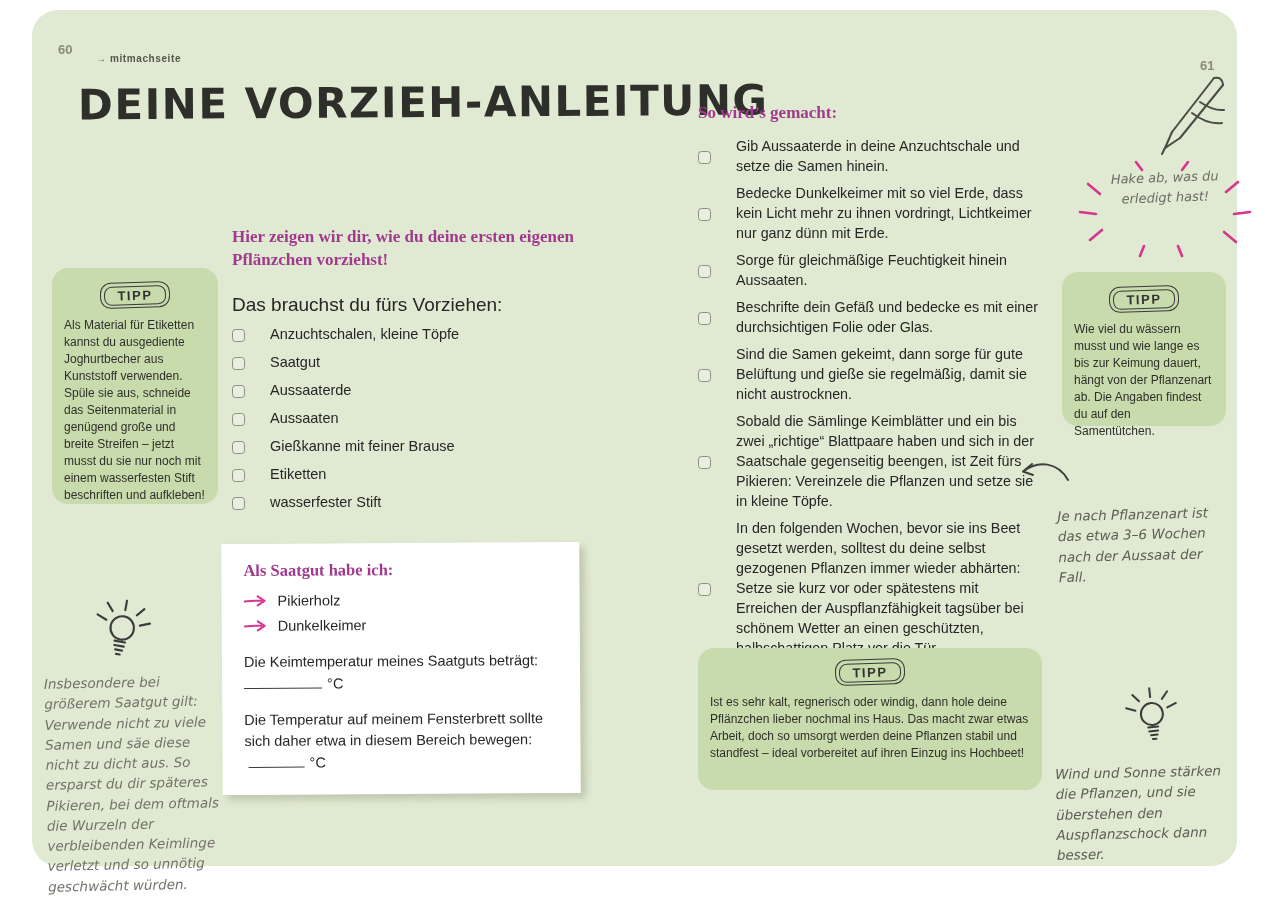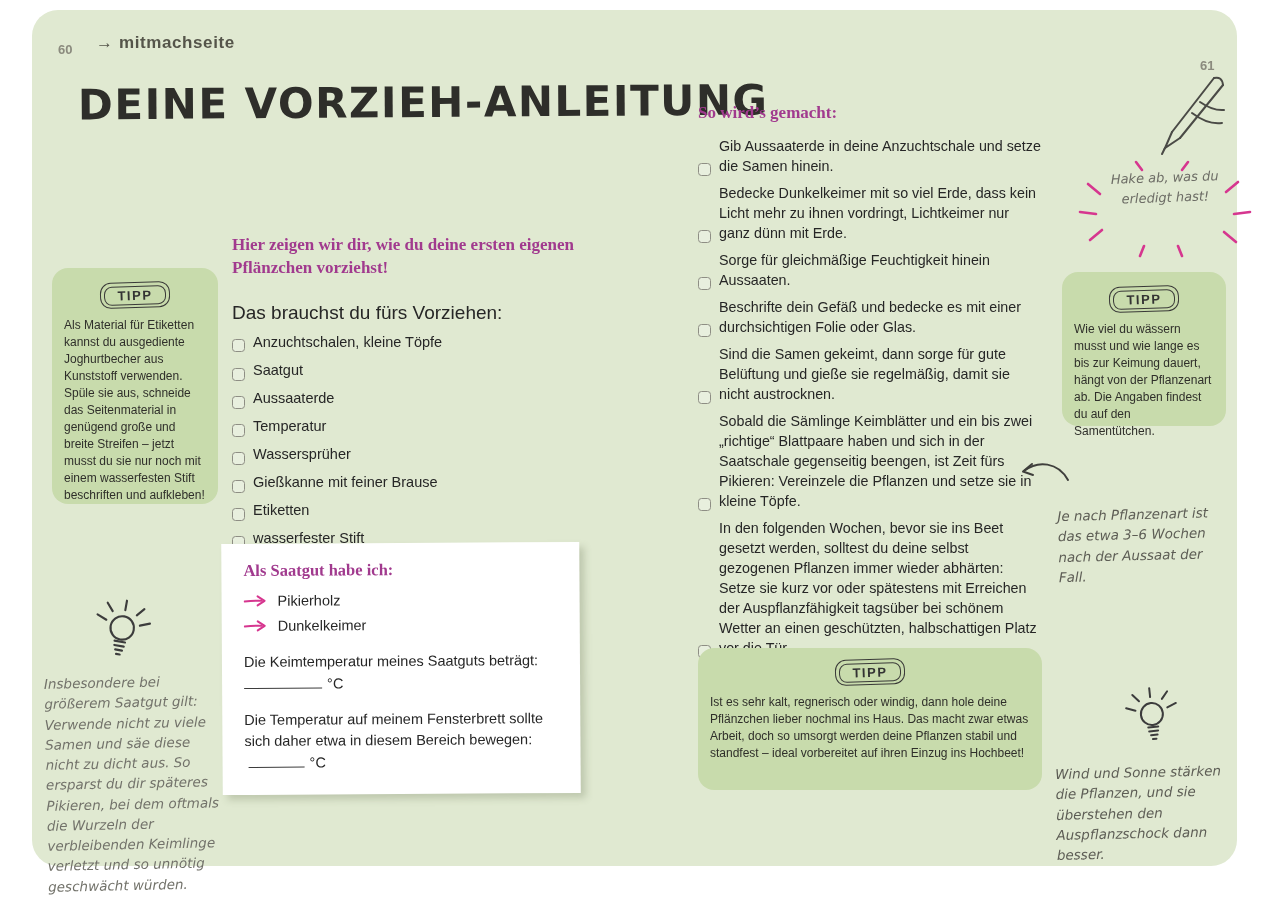--- a/index.html
+++ b/index.html
@@ -20,21 +20,21 @@
   }
   .spread{
     position:absolute;left:32px;top:10px;width:1205px;height:856px;
     background:var(--page_bg);border-radius:26px;
   }
   
   .folio{position:absolute;font-size:13px;font-weight:bold;color:var(--folio);}
   .folio-left{left:26px;top:32px;text-align:right;}
   .folio-right{left:1168px;top:48px;}
   .section-label{
-    position:absolute;left:64px;top:23px;font-size:17px;font-weight:bold;
+    position:absolute;left:64px;top:43px;font-size:10px;font-weight:bold;
     letter-spacing:.6px;color:#55554a;
   }
   
   .title{
     position:absolute;left:46px;top:68px;margin:0;
     font-size:42px;font-weight:700;letter-spacing:1.5px;color:#2e2e2a;
     transform:rotate(-.4deg);font-family:"DejaVu Sans", sans-serif;
   }
   .tip-box{
     position:absolute;background:var(--tip_bg);border-radius:16px;
@@ -47,25 +47,25 @@
   }
   .tipp-inner{
     display:inline-block;border:1.3px solid #3a3a38;border-radius:8px;
     padding:1px 13px;font-weight:bold;font-size:13px;letter-spacing:1.5px;color:#333;
   }
   .tip-text{margin:0;font-size:12px;line-height:1.42;color:#2f2f2a;text-align:left;}
   .magenta-heading{
     font-family:"Liberation Serif", serif;font-weight:bold;
     color:var(--accent_magenta);margin:0;
   }
-  .intro-col{position:absolute;left:200px;top:224px;width:352px;}
+  .intro-col{position:absolute;left:200px;top:216px;width:352px;}
   .intro-col .magenta-heading{font-size:17px;line-height:1.35;}
   .list-title{margin:22px 0 8px;font-size:19px;}
   .checklist,.steps{list-style:none;margin:0;padding:0;}
-  .check-item{display:flex;gap:8px;margin-bottom:7px;align-items:flex-end;}
+  .check-item{display:flex;gap:25px;margin-bottom:7px;align-items:center;}
   .checklist .check-item{margin-bottom:7.5px;}
   .checkbox{
     width:13px;height:13px;flex:none;margin-top:2.5px;
     border:1.6px solid #8e8e84;border-radius:3.5px;background:rgba(255,255,255,.28);
     cursor:pointer;
   }
   .check-label{font-size:14.5px;line-height:1.42;}
   
   .white-box{
     position:absolute;left:190px;top:533px;width:358px;min-height:210px;
@@ -138,25 +138,21 @@
       <li class="check-item">
           <span class="checkbox"></span>
           <span class="check-label">Saatgut</span>
         </li>
       <li class="check-item">
           <span class="checkbox"></span>
           <span class="check-label">Aussaaterde</span>
         </li>
       <li class="check-item">
           <span class="checkbox"></span>
-          <span class="check-label">Temperatur</span>
-        </li>
-      <li class="check-item">
-          <span class="checkbox"></span>
-          <span class="check-label">Wassersprüher</span>
+          <span class="check-label">Aussaaten</span>
         </li>
       <li class="check-item">
           <span class="checkbox"></span>
           <span class="check-label">Gießkanne mit feiner Brause</span>
         </li>
       <li class="check-item">
           <span class="checkbox"></span>
           <span class="check-label">Etiketten</span>
         </li>
       <li class="check-item">

